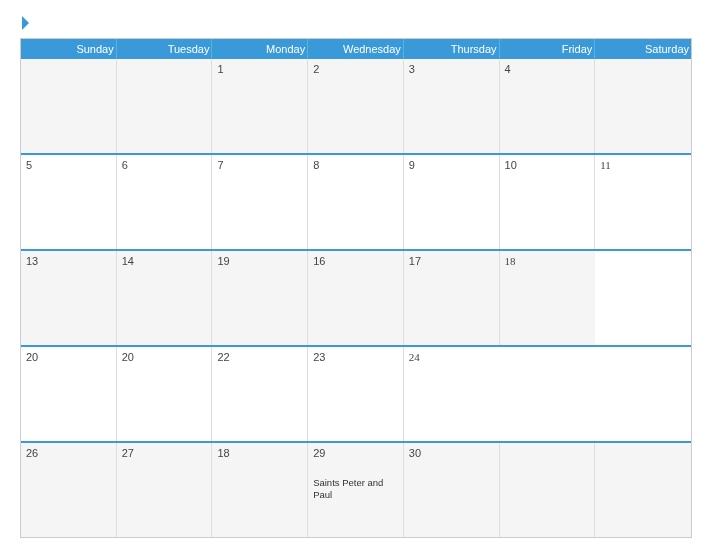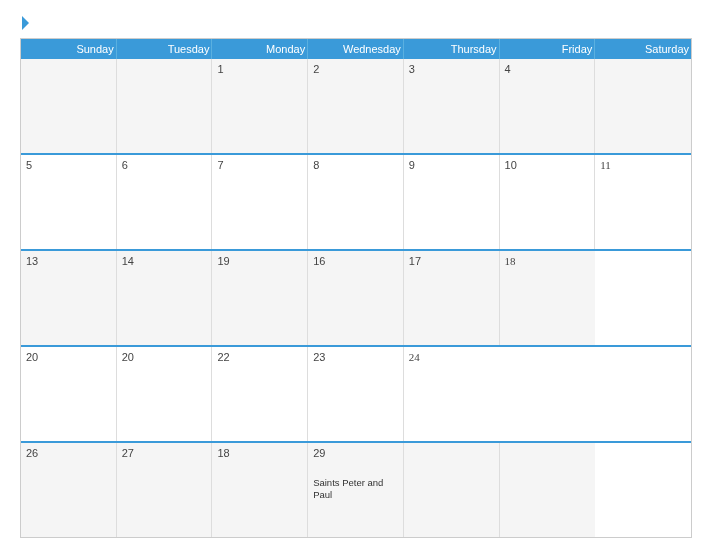--- a/index.html
+++ b/index.html
@@ -249,18 +249,21 @@
           <div class="day-cell">
             <div class="day-number">27</div>
           </div>
           <div class="day-cell">
             <div class="day-number">18</div>
           </div>
           <div class="day-cell">
             <div class="day-number">29</div>
             <div class="event-text">Saints Peter and Paul</div>
           </div>
+          <div class="day-cell">
+            <div class="day-number">30</div>
+          </div>
           <div class="day-cell empty"></div>
           <div class="day-cell empty"></div>
         </div>
       </div>
   </div>
 </div>
 
 </body></html>

